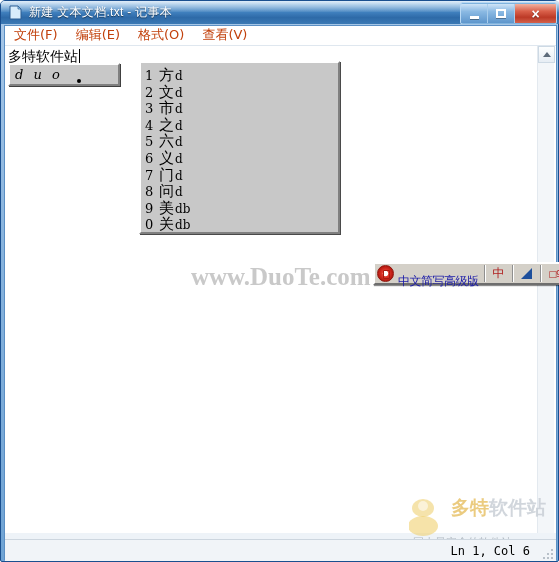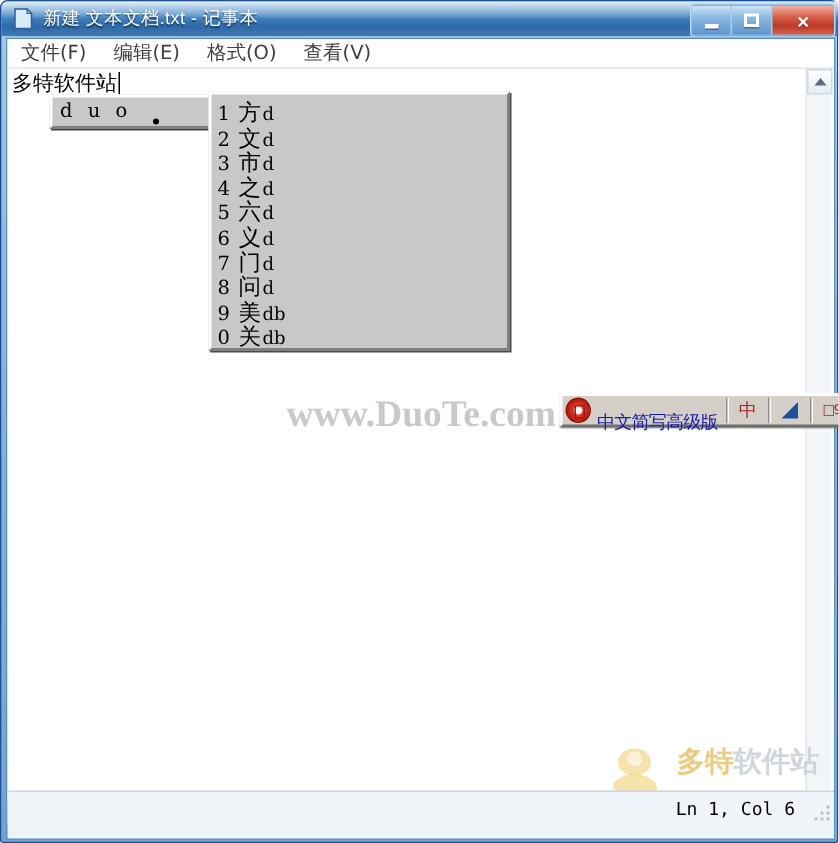--- a/index.html
+++ b/index.html
@@ -137,21 +137,21 @@
     width: 551px;
     height: 20px;
     background: #ffffff;
     display: flex;
     align-items: center;
     box-sizing: border-box;
     border-bottom: 1px solid #dfe7ef;
   }
   .menu-item {
     font-size: 13px;
-    color: #404040;
+    color: #c2410c;
     padding: 1px 9px 2px 9px;
     white-space: nowrap;
     cursor: default;
     font-family: "DejaVu Sans", sans-serif;
   }
 
   
   .editor {
     position: absolute;
     left: 4px; top: 45px;
@@ -200,30 +200,31 @@
   .vscroll-up .arrow {
     width: 0; height: 0;
     border-left: 4px solid transparent;
     border-right: 4px solid transparent;
     border-bottom: 5px solid #5d6b7a;
   }
 
   
   .ime-comp {
     position: absolute;
-    left: 32px; top: 62px;
+    left: 7px; top: 62px;
     width: 112px;
     height: 23px;
     box-sizing: border-box;
     background: #c8c8c8;
     border-top: 2px solid #ffffff;
     border-left: 2px solid #ffffff;
     border-right: 2px solid #808080;
     border-bottom: 2px solid #808080;
     box-shadow: 1px 1px 0 #404040;
+    font-style: italic;
   }
   .ime-comp-text {
     position: absolute;
     left: 5px; top: 2px;
     font-size: 13px;
     color: #000000;
     font-family: "DejaVu Serif", serif;
     letter-spacing: 3px;
     white-space: nowrap;
   }
@@ -355,21 +356,21 @@
     color: #c9c9c9;
     font-family: "Liberation Serif", serif;
     letter-spacing: 0px;
     white-space: nowrap;
     user-select: none;
   }
 
   
   .statusbar {
     position: absolute;
-    left: 4px; bottom: 12px;
+    left: 4px; bottom: 0;
     width: 551px;
     height: 22px;
     box-sizing: border-box;
     background: #f1f4f8;
     border-top: 1px solid #cdd6df;
     display: flex;
     align-items: center;
     justify-content: flex-end;
   }
   .status-text {

